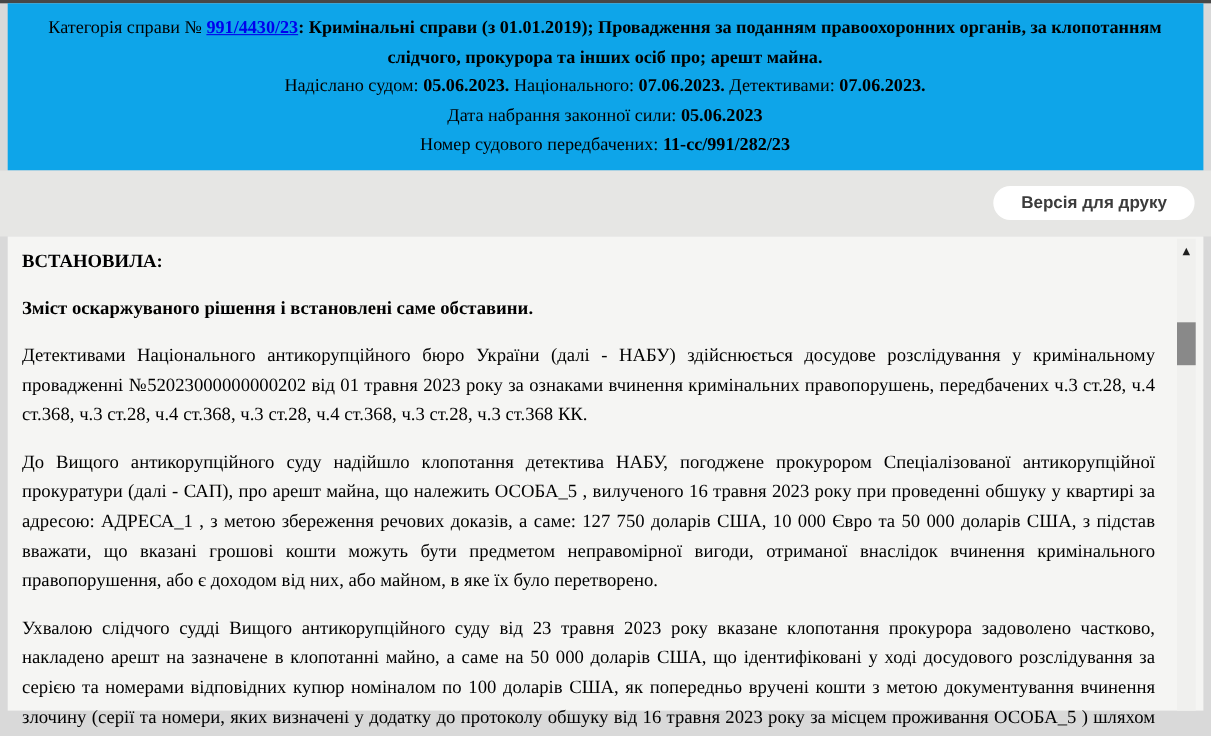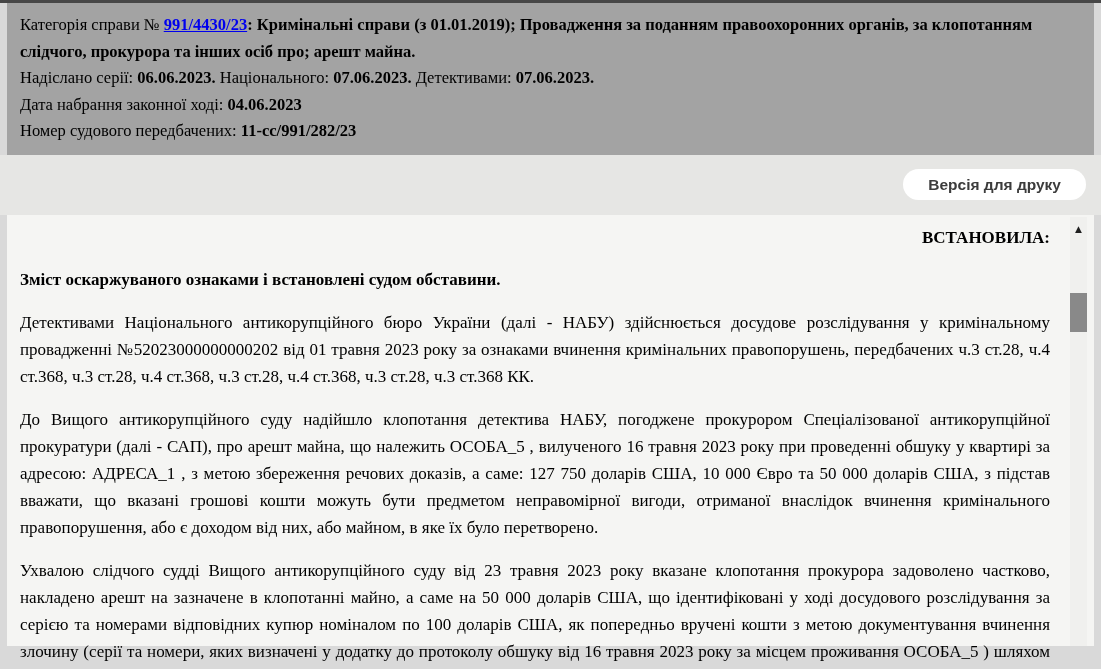--- a/index.html
+++ b/index.html
@@ -12,24 +12,25 @@
     font-family: "Liberation Serif", serif;
     color: #000;
   }
   .top-border {
     height: 3px;
     background: #474747;
   }
   
   .meta-card {
     margin: 0 7px;
-    background: #a3a3a3;
+    background: #0ea5e9;
     padding: 9px 14px 10px 13px;
     font-size: 16.5px;
     line-height: 26.5px;
+    text-align: center;
   }
   .meta-card p { margin: 0; }
   .meta-label { font-weight: normal; }
   .meta-value { font-weight: bold; }
   a.case-link {
     color: #0000ee;
     font-weight: bold;
     text-decoration: underline;
   }
   
@@ -62,21 +63,21 @@
     height: 431px;
     box-sizing: border-box;
   }
   .doc-content {
     padding: 7px 44px 20px 13px;
     font-size: 17px;
     line-height: 27px;
     text-align: justify;
   }
   .doc-heading {
-    text-align: right;
+    text-align: left;
     font-weight: bold;
     margin: 2px 0 15px 0;
   }
   .doc-subheading {
     font-weight: bold;
     margin: 0 0 12px 0;
     text-align: left;
   }
   .doc-content p.body-par { margin: 16px 0 13px 0; }
   
@@ -110,33 +111,33 @@
     cursor: pointer;
   }
 </style>
 </head>
 <body>
 
 <div class="top-border"></div>
 
 <div class="meta-card">
   <p><span class="meta-label">Категорія справи № </span><a href="#" class="case-link">991/4430/23</a><span class="meta-value">: Кримінальні справи (з 01.01.2019); Провадження за поданням правоохоронних органів, за клопотанням слідчого, прокурора та інших осіб про; арешт майна.</span></p>
-  <p><span class="meta-label">Надіслано серії: </span><span class="meta-value">06.06.2023.</span><span class="meta-label"> Національного: </span><span class="meta-value">07.06.2023.</span><span class="meta-label"> Детективами: </span><span class="meta-value">07.06.2023.</span></p>
-  <p><span class="meta-label">Дата набрання законної ході: </span><span class="meta-value">04.06.2023</span></p>
+  <p><span class="meta-label">Надіслано судом: </span><span class="meta-value">05.06.2023.</span><span class="meta-label"> Національного: </span><span class="meta-value">07.06.2023.</span><span class="meta-label"> Детективами: </span><span class="meta-value">07.06.2023.</span></p>
+  <p><span class="meta-label">Дата набрання законної сили: </span><span class="meta-value">05.06.2023</span></p>
   <p><span class="meta-label">Номер судового передбачених: </span><span class="meta-value">11-сс/991/282/23</span></p>
 </div>
 
 <div class="band">
   <button class="print-btn">Версія для друку</button>
 </div>
 
 <div class="doc-card">
   <div class="doc-content">
     <p class="doc-heading">ВСТАНОВИЛА:</p>
-    <p class="doc-subheading">Зміст оскаржуваного ознаками і встановлені судом обставини.</p>
+    <p class="doc-subheading">Зміст оскаржуваного рішення і встановлені саме обставини.</p>
     <p class="body-par">Детективами Національного антикорупційного бюро України (далі - НАБУ) здійснюється досудове розслідування у кримінальному провадженні №52023000000000202 від 01 травня 2023 року за ознаками вчинення кримінальних правопорушень, передбачених ч.3 ст.28, ч.4 ст.368, ч.3 ст.28, ч.4 ст.368, ч.3 ст.28, ч.4 ст.368, ч.3 ст.28, ч.3 ст.368 КК.</p>
     <p class="body-par">До Вищого антикорупційного суду надійшло клопотання детектива НАБУ, погоджене прокурором Спеціалізованої антикорупційної прокуратури (далі - САП), про арешт майна, що належить ОСОБА_5 , вилученого 16 травня 2023 року при проведенні обшуку у квартирі за адресою: АДРЕСА_1 , з метою збереження речових доказів, а саме: 127 750 доларів США, 10 000 Євро та 50 000 доларів США, з підстав вважати, що вказані грошові кошти можуть бути предметом неправомірної вигоди, отриманої внаслідок вчинення кримінального правопорушення, або є доходом від них, або майном, в яке їх було перетворено.</p>
     <p class="body-par">Ухвалою слідчого судді Вищого антикорупційного суду від 23 травня 2023 року вказане клопотання прокурора задоволено частково, накладено арешт на зазначене в клопотанні майно, а саме на 50 000 доларів США, що ідентифіковані у ході досудового розслідування за серією та номерами відповідних купюр номіналом по 100 доларів США, як попередньо вручені кошти з метою документування вчинення злочину (серії та номери, яких визначені у додатку до протоколу обшуку від 16 травня 2023 року за місцем проживання ОСОБА_5 ) шляхом заборони користування, розпорядження та відчуження. Накладення арешту мотивовано необхідністю забезпечення збереження речових доказів у кримінальному провадженні.</p>
   </div>
   <div class="scrollbar">
     <div class="scroll-up">▲</div>
     <div class="scroll-thumb"></div>
   </div>
 </div>
 

